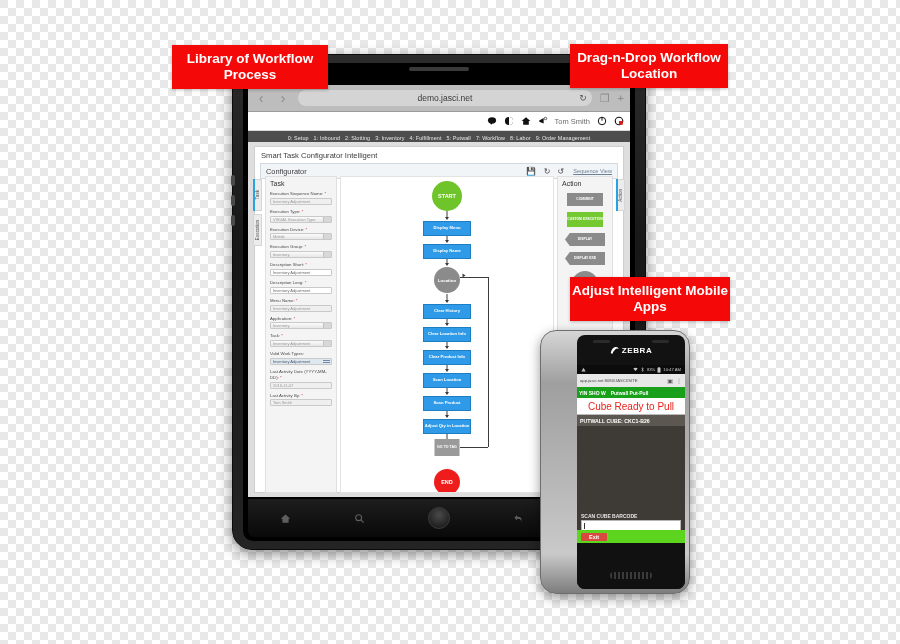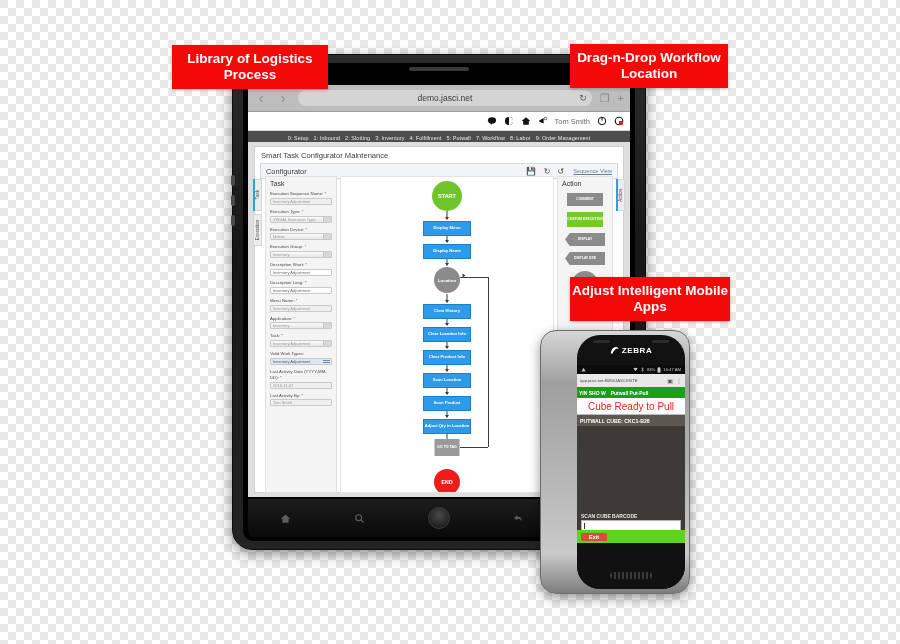--- a/index.html
+++ b/index.html
@@ -116,21 +116,21 @@
     display:flex;align-items:center;justify-content:space-around;
     border-radius:0 0 6px 6px;}
   .tb-ico{color:#5e5e5e;font-size:11px;}
   #tb-home-btn{width:20px;height:20px;border-radius:50%;
     background:radial-gradient(circle at 50% 35%,#4a4a4a,#111);border:1px solid #3a3a3a;}
   
   #phone{position:absolute;left:540px;top:330px;width:148px;height:262px;
     background:linear-gradient(180deg,#d6d6d6,#9f9f9f 20%,#c9c9c9 85%,#7d7d7d);
     border-radius:16px;box-shadow:0 4px 12px rgba(0,0,0,.4);border:1px solid #6e6e6e;}
   #phone-inner{position:absolute;left:4px;top:4px;right:4px;bottom:4px;
-    background:#121212;border-radius:23px;overflow:hidden;margin-left:32px;}
+    background:#121212;border-radius:8px;overflow:hidden;margin-left:32px;}
   #phone-top{height:30px;position:relative;}
   .speaker{position:absolute;top:5px;width:17px;height:3px;background:#2b2b2b;border-radius:2px;}
   #zebra-logo{position:absolute;top:11px;left:50%;transform:translateX(-50%);
     display:flex;align-items:center;gap:2px;}
   #zebra-text{color:#fff;font-size:8px;font-weight:bold;letter-spacing:.6px;}
   #phone-status{height:9px;background:#0c0c0c;display:flex;align-items:center;
     padding:0 4px;font-size:4.2px;color:#c9c9c9;}
   #phone-status .right{margin-left:auto;display:flex;align-items:center;gap:2px;}
   #phone-url{height:13px;background:#e8e8e8;display:flex;align-items:center;
     padding:0 3px;gap:3px;border-bottom:1px solid #c8c8c8;}
@@ -223,21 +223,21 @@
         <span class="nav-item">3: Inventory</span>
         <span class="nav-item">4: Fulfillment</span>
         <span class="nav-item">5: Putwall</span>
         <span class="nav-item">7: Workflow</span>
         <span class="nav-item">8: Labor</span>
         <span class="nav-item">9: Order Management</span>
       </div>
 
       <div id="app-area">
         <div id="app-card">
-          <div id="app-title">Smart Task Configurator Maintenance</div>
+          <div id="app-title">Smart Task Configurator Intelligent</div>
 
           <div id="cfg-bar">
             <span id="cfg-label">Configurator</span>
             <span class="cfg-ico">💾</span>
             <span class="cfg-ico">↻</span>
             <span class="cfg-ico">↺</span>
             <span id="seq-view">Sequence View</span>
           </div>
 
           <div id="panes">
@@ -450,15 +450,15 @@
         <span id="ph-exit">Exit</span>
       </div>
     </div>
 
     <div id="phone-bottom">
       <div id="ph-speaker-grill"></div>
     </div>
   </div>
 </div>
 
-<div class="callout" id="callout-library">Library of Logistics Process</div>
+<div class="callout" id="callout-library">Library of Workflow Process</div>
 <div class="callout" id="callout-drag">Drag-n-Drop Workflow Location</div>
 <div class="callout" id="callout-mobile">Adjust Intelligent Mobile Apps</div>
 
 </body></html>

